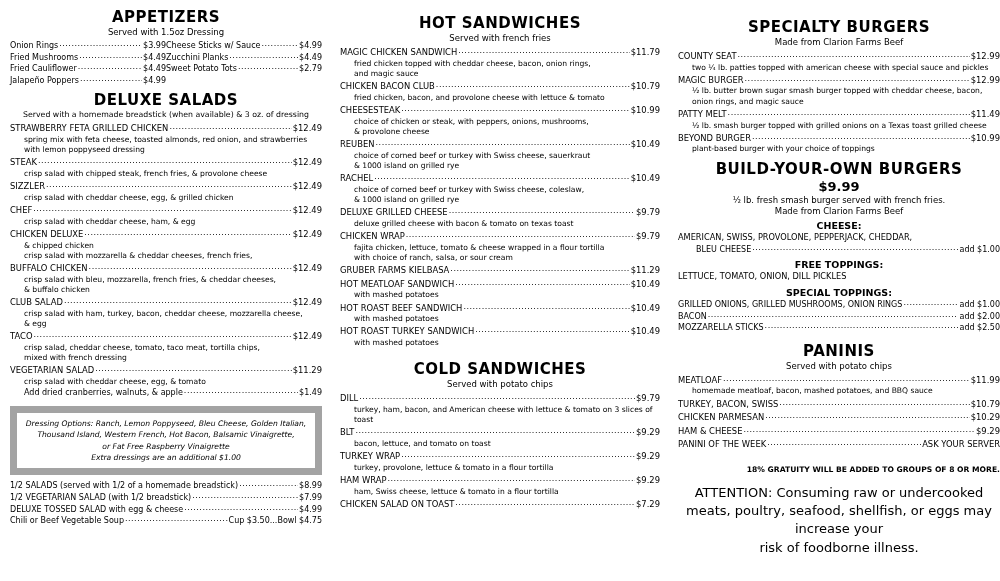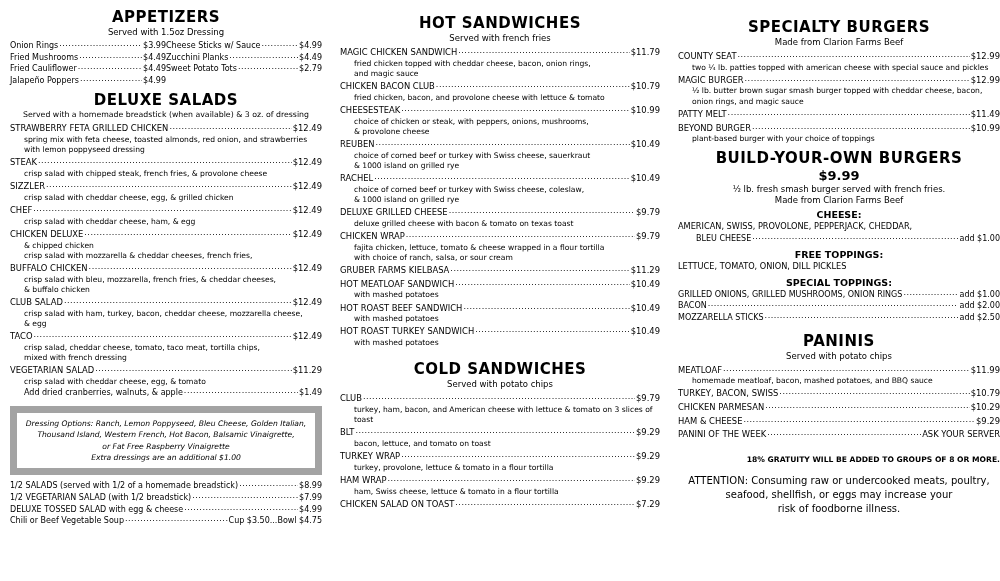--- a/index.html
+++ b/index.html
@@ -75,21 +75,21 @@
     line-height:1.5;
     font-style:italic;
   }
   .big-price { text-align:center; font-weight:bold; font-size:13px; margin:1px 0; }
 
   .hdr-mini { font-weight:bold; text-align:center; font-size:9.5px; margin:4px 0 1px 0; }
   .plainline { font-size:8.2px; line-height:1.45; }
 
   .footer-note {
     text-align:center;
-    font-size:10px;
+    font-size:13px;
     margin-top:10px;
     line-height:1.4;
   }
   .footer-grat {
     text-align:right;
     font-size:7.6px;
     font-weight:bold;
     margin-top:14px;
   }
   .spacer { height:6px; }
@@ -378,21 +378,21 @@
       </div>
     </div>
 
     <div class="spacer-lg"></div>
     <div class="sect-title">COLD SANDWICHES</div>
     <div class="sect-sub">Served with potato chips</div>
 
     <div>
       <div class="item">
         <div class="row">
-            <span class="nm">CLUB</span>
+            <span class="nm">DILL</span>
             <span class="dots"></span>
             <span class="pr">$9.79</span>
           </div>
         <div class="desc">turkey, ham, bacon, and American cheese with lettuce &amp; tomato on 3 slices of toast</div>
       </div>
       <div class="item">
         <div class="row">
             <span class="nm">BLT</span>
             <span class="dots"></span>
             <span class="pr">$9.29</span>
@@ -447,20 +447,21 @@
           </div>
         <div class="desc">½ lb. butter brown sugar smash burger topped with cheddar cheese, bacon,</div>
         <div class="desc">onion rings, and magic sauce</div>
       </div>
       <div class="item">
         <div class="row">
             <span class="nm">PATTY MELT</span>
             <span class="dots"></span>
             <span class="pr">$11.49</span>
           </div>
+        <div class="desc">½ lb. smash burger topped with grilled onions on a Texas toast grilled cheese</div>
       </div>
       <div class="item">
         <div class="row">
             <span class="nm">BEYOND BURGER</span>
             <span class="dots"></span>
             <span class="pr">$10.99</span>
           </div>
         <div class="desc">plant-based burger with your choice of toppings</div>
       </div>
     </div>

